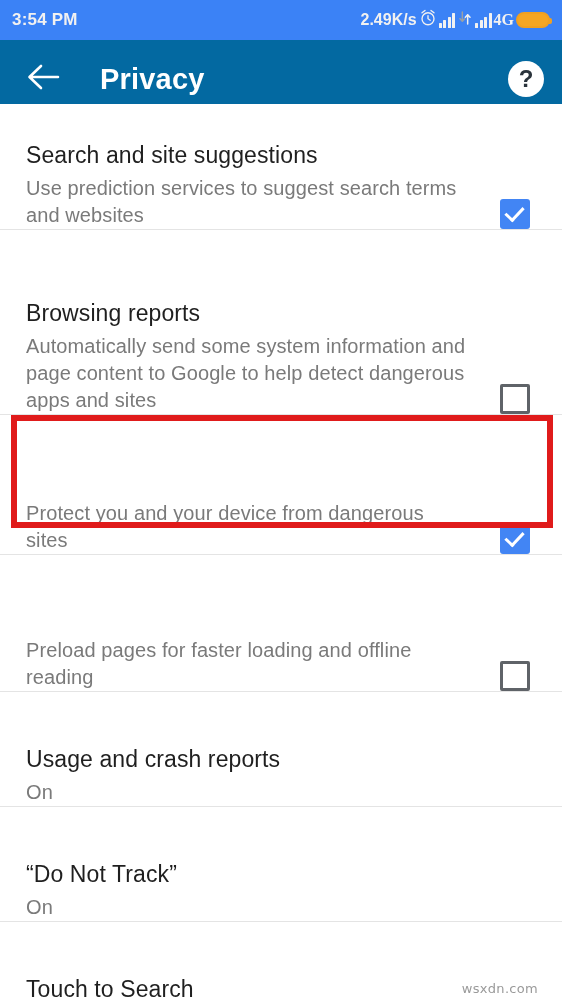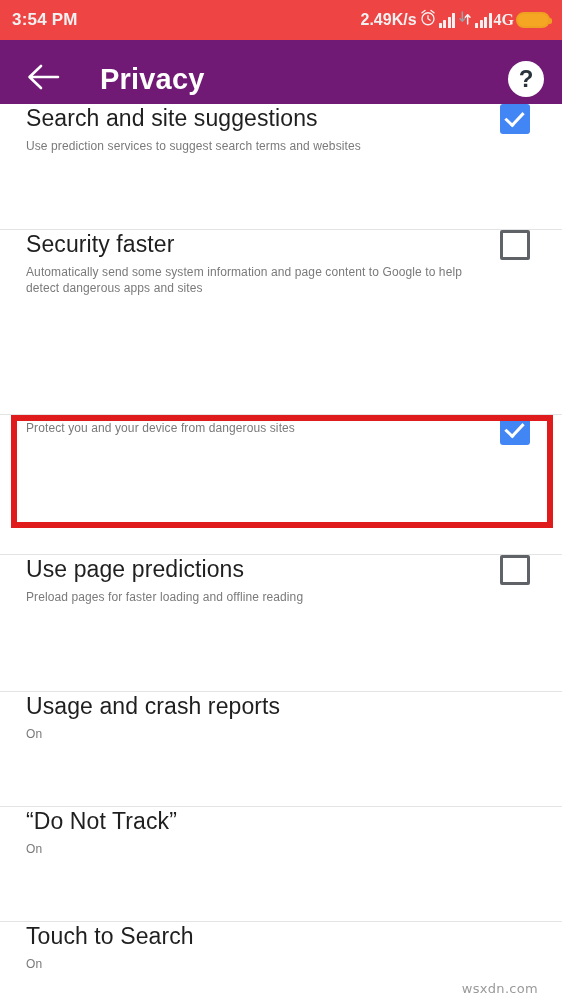--- a/index.html
+++ b/index.html
@@ -11,21 +11,21 @@
     height: 1000px;
     background: #ffffff;
     font-family: "Liberation Sans", sans-serif;
     overflow: hidden;
     position: relative;
   }
 
   
   .status-bar {
     height: 40px;
-    background: #ef4444;
+    background: #3b82f6;
     display: flex;
     align-items: center;
     padding: 0 12px;
     box-sizing: border-box;
     color: #ffffff;
   }
   .status-clock {
     font-size: 17px;
     font-weight: bold;
     letter-spacing: .2px;
@@ -81,21 +81,21 @@
     top: 4px;
     width: 3px;
     height: 6px;
     background: #f0a020;
     border-radius: 0 2px 2px 0;
   }
 
   
   .app-bar {
     height: 78px;
-    background: #701a75;
+    background: #0369a1;
     display: flex;
     align-items: center;
     padding: 0 18px 0 26px;
     box-sizing: border-box;
   }
   .back-arrow { flex: 0 0 auto; cursor: pointer; }
   .app-title {
     color: #ffffff;
     font-size: 29px;
     font-weight: bold;
@@ -119,36 +119,36 @@
     line-height: 1;
   }
 
   
   .settings-list {
     background: #ffffff;
     position: relative;
   }
   .setting-row {
     display: flex;
-    align-items: flex-start;
+    align-items: flex-end;
     padding: 0 24px 0 26px;
     box-sizing: border-box;
     position: relative;
     background: #ffffff;
   }
   .setting-row + .setting-row { border-top: 1px solid #e4e4e4; }
   .row-text { flex: 1 1 auto; min-width: 0; }
   .row-title {
     font-size: 23px;
     color: #1f1f1f;
     line-height: 1.25;
     letter-spacing: .1px;
   }
   .row-sub {
-    font-size: 12px;
+    font-size: 20px;
     color: #7a7a7a;
     line-height: 1.35;
     margin-top: 5px;
     letter-spacing: .1px;
     max-width: 440px;
   }
   .row-ctl {
     flex: 0 0 auto;
     margin-left: 14px;
     display: flex;
@@ -261,40 +261,39 @@
       <div class="row-title">Search and site suggestions</div>
       <div class="row-sub">Use prediction services to suggest search terms and websites</div>
     </div>
     <div class="row-ctl">
       <div class="cb on"></div>
     </div>
   </div>
 
   <div class="setting-row" style="height:185px;">
     <div class="row-text">
-      <div class="row-title">Security faster</div>
+      <div class="row-title">Browsing reports</div>
       <div class="row-sub">Automatically send some system information and page content to Google to help detect dangerous apps and sites</div>
     </div>
     <div class="row-ctl">
       <div class="cb off"></div>
     </div>
   </div>
 
   <div class="setting-row" style="height:140px;">
     <div class="row-text">
       <div class="row-sub">Protect you and your device from dangerous sites</div>
     </div>
     <div class="row-ctl">
       <div class="cb on"></div>
     </div>
   </div>
 
   <div class="setting-row" style="height:137px;">
     <div class="row-text">
-      <div class="row-title">Use page predictions</div>
       <div class="row-sub">Preload pages for faster loading and offline reading</div>
     </div>
     <div class="row-ctl">
       <div class="cb off"></div>
     </div>
   </div>
 
   <div class="setting-row" style="height:115px;">
     <div class="row-text">
       <div class="row-title">Usage and crash reports</div>

